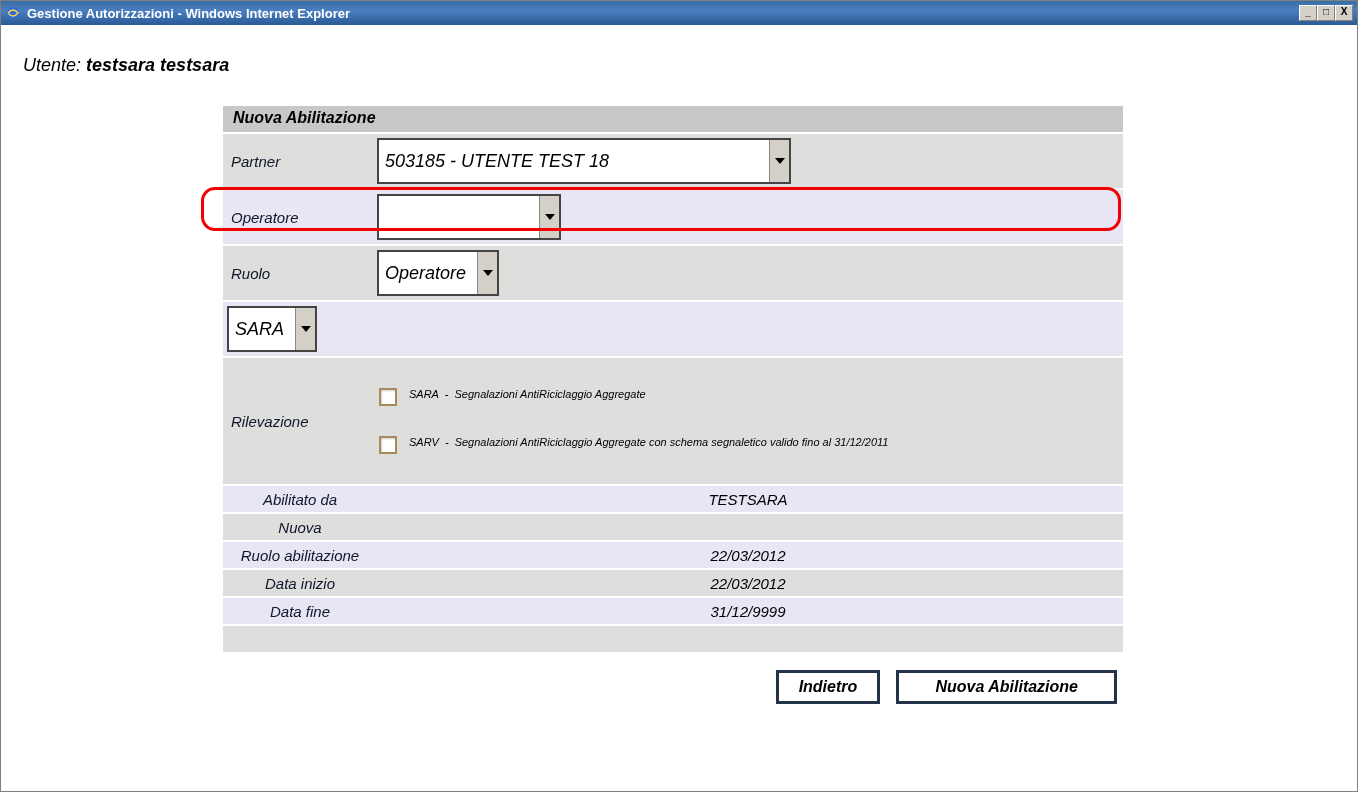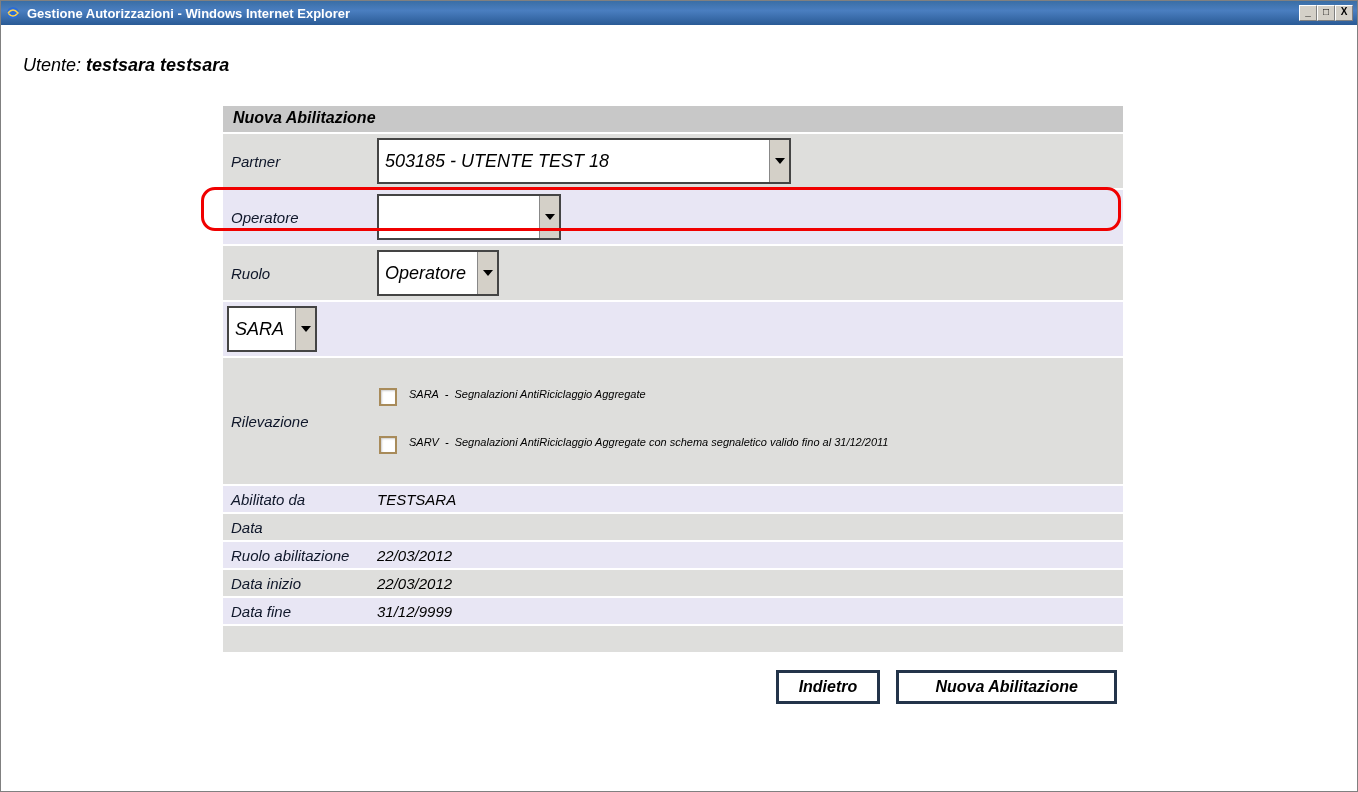--- a/index.html
+++ b/index.html
@@ -155,21 +155,21 @@
       width: 18px;
       height: 18px;
       border: 2px solid #a88b5a;
       background: #fff;
       box-shadow: inset 1px 1px 2px rgba(0,0,0,0.2);
       flex-shrink: 0;
     }
     .cb-text { padding-top: 0; max-width: 660px; line-height: 1.25; }
     .rilevazione-row { min-height: 128px; }
     .rilevazione-row .val { padding: 10px 6px; }
-    .info-row { min-height: 28px; }
+    .info-row { min-height: 28px; text-align: center; }
     .info-row .lbl, .info-row .val { padding-top: 3px; padding-bottom: 3px; }
     .buttons-row {
       text-align: right;
       padding: 18px 0;
     }
     .btn {
       display: inline-block;
       background: #fff;
       border: 3px solid #23344a;
       padding: 5px 20px;
@@ -298,21 +298,21 @@
               </div>
             </div>
           </div>
         </div>
 
         <div class="form-row alt1 info-row">
           <div class="lbl">Abilitato da</div>
           <div class="val">TESTSARA</div>
         </div>
         <div class="form-row alt0 info-row">
-          <div class="lbl">Data</div>
+          <div class="lbl">Nuova</div>
           <div class="val"></div>
         </div>
         <div class="form-row alt1 info-row">
           <div class="lbl">Ruolo abilitazione</div>
           <div class="val">22/03/2012</div>
         </div>
         <div class="form-row alt0 info-row">
           <div class="lbl">Data inizio</div>
           <div class="val">22/03/2012</div>
         </div>

